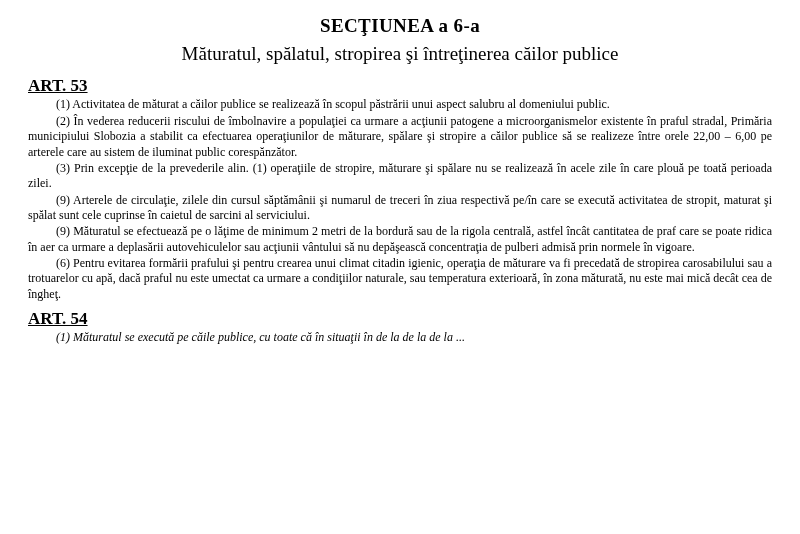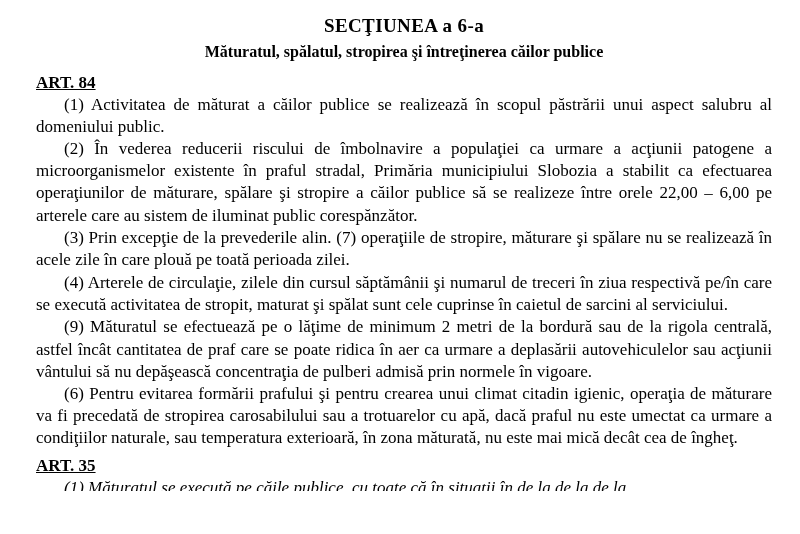--- a/index.html
+++ b/index.html
@@ -11,49 +11,49 @@
     width: 800px;
     height: 534px;
     overflow: hidden;
     font-family: "Liberation Serif", "DejaVu Serif", serif;
     color: #000000;
   }
   .page {
     width: 800px;
     height: 534px;
     box-sizing: border-box;
-    padding: 10px 28px 0 36px;
+    padding: 10px 28px 0 28px;
     position: relative;
   }
   .heading-block {
     text-align: center;
     margin: 0 0 10px 0;
   }
   .section-title {
     font-size: 19px;
     font-weight: bold;
     letter-spacing: 0.4px;
     margin: 4px 0 4px 0;
     line-height: 1.25;
   }
   .section-subtitle {
-    font-size: 16px;
-    font-weight: bold;
+    font-size: 19px;
+    font-weight: normal;
     margin: 0 0 2px 0;
     line-height: 1.3;
   }
   .article-label {
     font-size: 17px;
     font-weight: bold;
     text-decoration: underline;
     margin: 6px 0 1px 0;
     display: block;
   }
   .para {
-    font-size: 17px;
+    font-size: 12px;
     line-height: 1.30;
     text-align: justify;
     text-justify: inter-word;
     text-indent: 28px;
     margin: 0 0 0.5px 0;
     hyphens: none;
   }
   .para-last-cut {
     overflow: hidden;
     max-height: 14px;
@@ -67,27 +67,27 @@
 <body>
 
 <div class="page">
 
   <div class="heading-block">
     <div class="section-title">SECŢIUNEA a 6-a</div>
     <div class="section-subtitle">Măturatul, spălatul, stropirea şi întreţinerea căilor publice</div>
   </div>
 
   <div>
-    <span class="article-label">ART. 84</span>
+    <span class="article-label">ART. 53</span>
     <p class="para">(1) Activitatea de măturat a căilor publice se realizează în scopul păstrării unui aspect salubru al domeniului public.</p>
     <p class="para">(2) În vederea reducerii riscului de îmbolnavire a populaţiei ca urmare a acţiunii patogene a microorganismelor existente în praful stradal, Primăria municipiului Slobozia a stabilit ca efectuarea operaţiunilor de măturare, spălare şi stropire a căilor publice să se realizeze între orele 22,00 – 6,00 pe arterele care au sistem de iluminat public corespănzător.</p>
-    <p class="para">(3) Prin excepţie de la prevederile alin. (7) operaţiile de stropire, măturare şi spălare nu se realizează în acele zile în care plouă pe toată perioada zilei.</p>
-    <p class="para">(4) Arterele de circulaţie, zilele din cursul săptămânii şi numarul de treceri în ziua respectivă pe/în care se execută activitatea de stropit, maturat şi spălat sunt cele cuprinse în caietul de sarcini al serviciului.</p>
+    <p class="para">(3) Prin excepţie de la prevederile alin. (1) operaţiile de stropire, măturare şi spălare nu se realizează în acele zile în care plouă pe toată perioada zilei.</p>
+    <p class="para">(9) Arterele de circulaţie, zilele din cursul săptămânii şi numarul de treceri în ziua respectivă pe/în care se execută activitatea de stropit, maturat şi spălat sunt cele cuprinse în caietul de sarcini al serviciului.</p>
     <p class="para">(9) Măturatul se efectuează pe o lăţime de minimum 2 metri de la bordură sau de la rigola centrală, astfel încât cantitatea de praf care se poate ridica în aer ca urmare a deplasării autovehiculelor sau acţiunii vântului să nu depăşească concentraţia de pulberi admisă prin normele în vigoare.</p>
     <p class="para">(6) Pentru evitarea formării prafului şi pentru crearea unui climat citadin igienic, operaţia de măturare va fi precedată de stropirea carosabilului sau a trotuarelor cu apă, dacă praful nu este umectat ca urmare a condiţiilor naturale, sau temperatura exterioară, în zona măturată, nu este mai mică decât cea de îngheţ.</p>
   </div>
 
   <div class="art54">
-    <span class="article-label">ART. 35</span>
+    <span class="article-label">ART. 54</span>
     <p class="para para-last-cut">(1) Măturatul se execută pe căile publice, cu toate că în situaţii în de la de la de la ...</p>
   </div>
 
 </div>
 
 </body></html>

